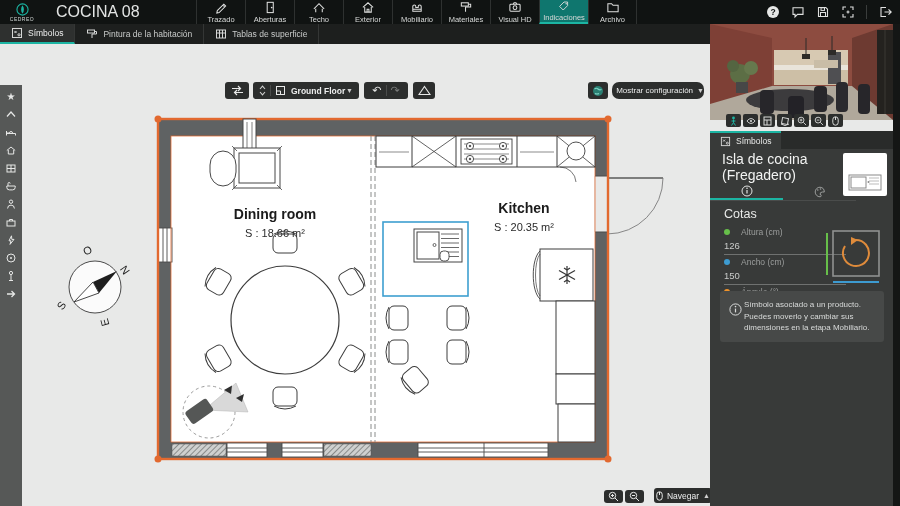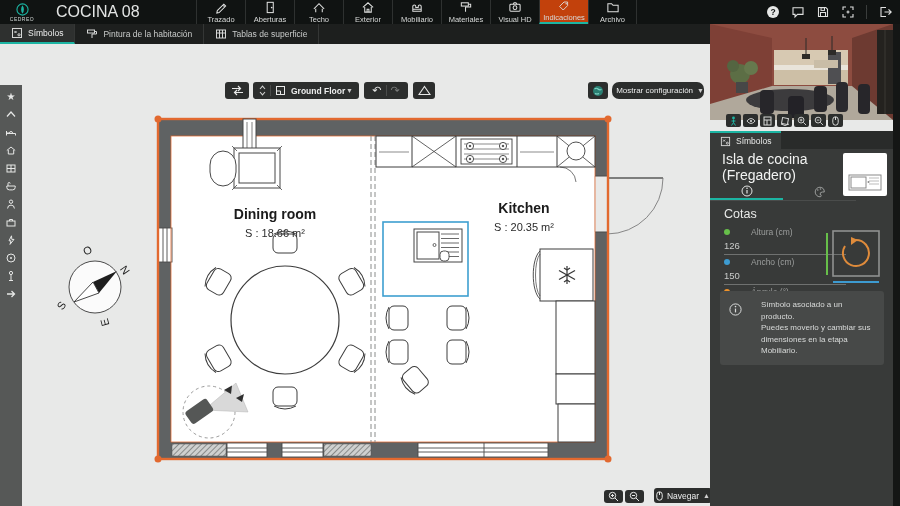--- a/index.html
+++ b/index.html
@@ -10,21 +10,21 @@
 
   
   #topbar { left:0; top:0; width:900px; height:24px; background:#101312; display:flex; align-items:stretch; z-index:30; }
   #brand { display:flex; flex-direction:column; align-items:center; justify-content:center; width:44px; padding-top:1px; }
   #brand-name { font-size:5px; letter-spacing:.5px; color:#cfd4d2; margin-top:0px; }
   #project-title { color:#e3e5e4; font-size:16px; display:flex; align-items:center; margin-left:12px; width:130px; }
   #menu { display:flex; margin-left:10px; }
   .menu-item { width:49px; display:flex; flex-direction:column; align-items:center; justify-content:flex-end; gap:1px; border-left:1px solid #2e3130; cursor:pointer; }
   .menu-item:last-child { border-right:1px solid #2e3130; }
   .menu-item .mlabel { font-size:7.5px; color:#d8dad9; white-space:nowrap; }
-  .menu-item.active { background:#c2410c; border-bottom:2px solid #1cb5a3; }
+  .menu-item.active { background:#0f766e; border-bottom:2px solid #1cb5a3; }
   #topbar-actions { position:absolute; right:8px; top:0; height:24px; display:flex; align-items:center; gap:11px; }
   .tb-divider { width:1px; height:14px; background:#3a3d3c; }
 
   
   #subtabs { left:0; top:24px; width:710px; height:20px; background:#1d1f1e; display:flex; z-index:25; }
   .subtab { display:flex; align-items:center; gap:5px; padding:0 11px; font-size:8.5px; color:#c9cbca; border-right:1px solid #343635; cursor:pointer; white-space:nowrap; }
   .subtab.active { background:#2e302f; border-bottom:2px solid #1cb5a3; color:#eee; }
 
   
   #catalog-panel { left:0; top:44px; width:150px; height:41px; background:#2f3130; z-index:20; }
@@ -52,26 +52,26 @@
   #panel-tabstrip { position:absolute; left:0; top:0; width:183px; height:18px; background:#292b2a; display:flex; }
   #panel-tab { display:flex; align-items:center; gap:5px; padding:0 10px; background:#383a39; border-top:2px solid #1cb5a3; cursor:pointer; }
   #panel-tab span { font-size:8.5px; color:#e8e9e8; }
   #panel-title { position:absolute; left:12px; top:20px; width:125px; font-size:14px; color:#f2f3f2; }
   #thumb { position:absolute; left:133px; top:22px; width:44px; height:43px; background:#fff; border-radius:2px; }
   #icon-tabs { position:absolute; left:0px; top:52px; width:146px; height:18px; display:flex; border-bottom:1px solid #4a4c4b; }
   .icon-tab { width:73px; display:flex; align-items:center; justify-content:center; cursor:pointer; }
   .icon-tab.active { border-bottom:2px solid #1cb5a3; }
   #section-title { position:absolute; left:14px; top:76px; font-size:12.5px; color:#e9eae9; }
   .field { position:absolute; left:14px; width:122px; }
-  .field .frow { display:flex; align-items:center; gap:21px; }
+  .field .frow { display:flex; align-items:center; gap:11px; }
   .dot { width:6px; height:6px; border-radius:50%; }
   .flabel { font-size:8.5px; color:#9b9d9c; }
   .fvalue { font-size:9.5px; color:#c9cbca; margin-top:3px; padding-bottom:3px; border-bottom:1px solid #6f7170; cursor:text; }
   #rot-widget { position:absolute; left:113px; top:96px; }
-  #info-box { position:absolute; left:10px; top:160px; width:164px; min-height:50px; background:#474948; border-radius:3px; display:flex; gap:19px; padding:8px 8px 8px 9px; align-items:flex-start; }
+  #info-box { position:absolute; left:10px; top:160px; width:164px; min-height:50px; background:#474948; border-radius:3px; display:flex; gap:2px; padding:8px 8px 8px 9px; align-items:flex-start; }
   #info-box .itext { font-size:8px; line-height:1.45; color:#d9dbda; white-space:pre-line; }
   #right-strip { left:893px; top:24px; width:7px; height:482px; background:#141615; z-index:21; }
 
   
   #nav-btn { left:654px; top:488px; width:58px; height:15px; gap:4px; }
   #nav-btn .lbl { font-size:8.5px; }
 
   svg { display:block; }
   text { font-family:"Liberation Sans", sans-serif; }
 </style>

